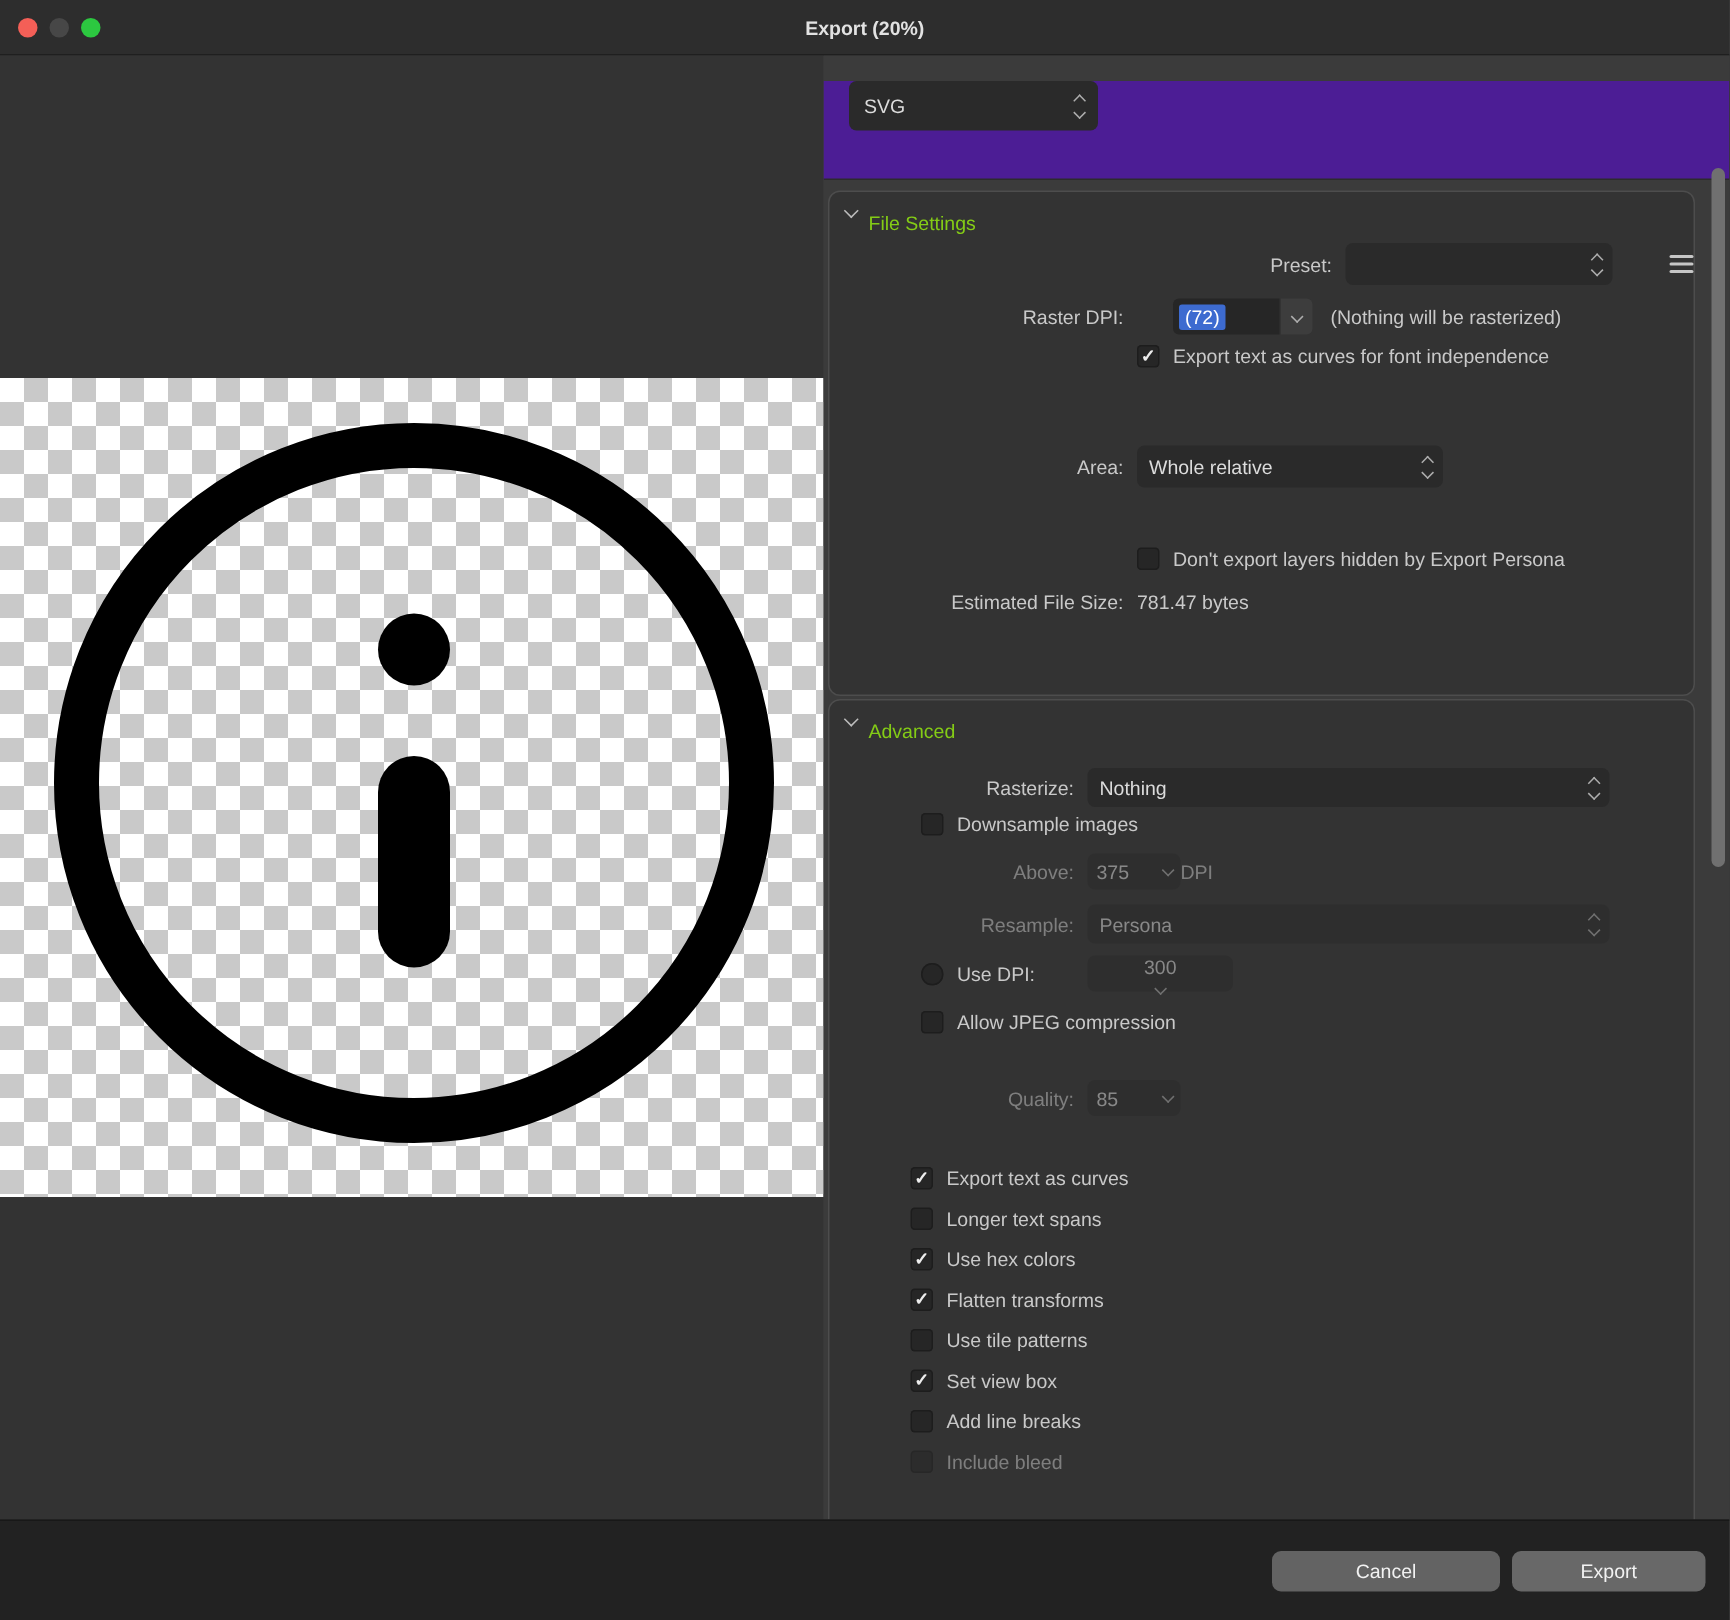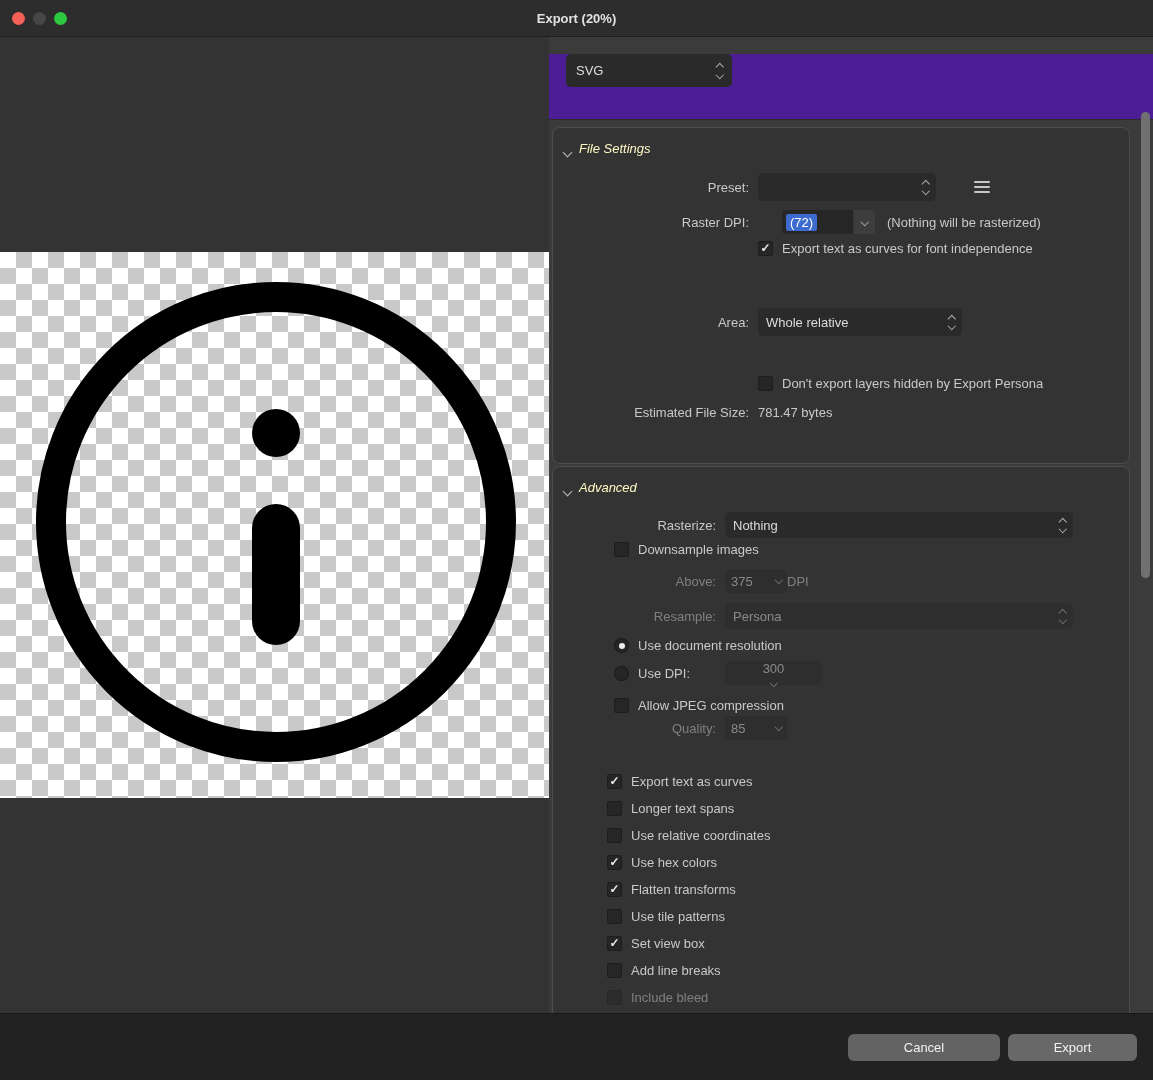--- a/index.html
+++ b/index.html
@@ -50,21 +50,21 @@
     padding:0 8px; cursor:pointer; flex:none;
   }
   .format-dd { width:166px; height:33px; margin:17px 0 0 17px; padding:0 10px; }
 
   .scroll-content { padding:7px 23px 0 3px; height:910px; overflow:hidden; }
 
   .group { background:#333333; border:1px solid #4d4d4d; border-radius:8px; width:578px; }
   .group.fs  { height:337px; }
   .group.adv { margin-top:2px; height:700px; }
 
-  .group-header { display:flex; align-items:flex-end; gap:8px; padding:13px 0 0 11px; color:#fef9c3; height:28px;font-style:italic; }
+  .group-header { display:flex; align-items:flex-start; gap:8px; padding:13px 0 0 11px; color:#84cc16; height:28px; }
   .disclosure {
     width:7px; height:7px; flex:none;
     border-right:1.5px solid #bdbdbd; border-bottom:1.5px solid #bdbdbd;
     transform:rotate(45deg); margin-top:-4px;
   }
 
   .row { display:flex; align-items:center; }
   .lbl { text-align:right; margin-right:9px; color:#c9c9c9; flex:none; }
   .lbl-fs  { width:196px; }
   .lbl-adv { width:163px; }
@@ -105,36 +105,36 @@
   .radio .dot { width:6px; height:6px; border-radius:50%; background:#ededed; display:none; }
   .radio.on .dot { display:block; }
 
   .menu-icon { display:flex; flex-direction:column; gap:3px; margin-left:38px; cursor:pointer; flex:none; }
   .menu-icon i { display:block; width:16px; height:2px; background:#c6c6c6; border-radius:1px; }
 
   .note { margin-left:12px; }
   .dim { opacity:.5; }
 
   
-  .fs .r-preset  { margin-top:17px; }
+  .fs .r-preset  { margin-top:6px;justify-content:flex-end; }
   .fs .r-raster  { margin-top:9px;  }
   .fs .r-chk1    { margin-top:7px;  padding-left:205px; }
   .fs .r-area    { margin-top:52px; }
   .fs .r-chk2    { margin-top:40px; padding-left:205px; }
   .fs .r-est     { margin-top:14px; }
 
   
   .adv .r-rasterize { margin-top:17px; }
   .adv .r-downs     { margin-top:4px;  padding-left:61px; }
   .adv .r-above     { margin-top:12px; }
   .adv .r-resample  { margin-top:10px; }
   .adv .r-radio1    { margin-top:9px;  padding-left:61px; }
   .adv .r-usedpi    { margin-top:8px;  padding-left:61px; }
   .adv .r-jpeg      { margin-top:13px; padding-left:61px; }
-  .adv .r-quality   { margin-top:3px; }
+  .adv .r-quality   { margin-top:31px; }
   .radio-wrap { display:flex; align-items:center; width:111px; flex:none; }
 
   .option-list { margin-top:33px; padding-left:54px; }
   .option-row { display:flex; align-items:center; height:16px; margin-bottom:11px; }
 
   .unit { }
 
   
   .scrollbar { position:absolute; right:3px; top:75px; width:9px; height:466px; border-radius:4.5px; background:#707070; }
 
@@ -292,26 +292,20 @@
           <div class="lbl lbl-adv">Resample:</div>
           <div class="dropdown dd-wide">
             <span>Persona</span>
             <span class="stepper">
                 <i class="chev-up"></i>
                 <i class="chev-down"></i>
               </span>
           </div>
         </div>
 
-        <div class="row r-radio1">
-          <span class="radio on">
-              <span class="dot"></span>
-            </span>
-          <span class="chk-label">Use document resolution</span>
-        </div>
 
         <div class="row r-usedpi">
           <span class="radio-wrap">
             <span class="radio"></span>
             <span class="chk-label">Use DPI:</span>
           </span>
           <div class="dropdown dd-300 dim">
             <span>300</span>
             <i class="chev-down chev-solo"></i>
           </div>
@@ -339,26 +333,20 @@
               </span>
     <span class="chk-label">Export text as curves</span>
   </div>
             <div class="option-row">
     <span class="checkbox">
                 <span class="tick">✓</span>
               </span>
     <span class="chk-label">Longer text spans</span>
   </div>
             <div class="option-row">
-    <span class="checkbox">
-                <span class="tick">✓</span>
-              </span>
-    <span class="chk-label">Use relative coordinates</span>
-  </div>
-            <div class="option-row">
     <span class="checkbox on">
                 <span class="tick">✓</span>
               </span>
     <span class="chk-label">Use hex colors</span>
   </div>
             <div class="option-row">
     <span class="checkbox on">
                 <span class="tick">✓</span>
               </span>
     <span class="chk-label">Flatten transforms</span>

